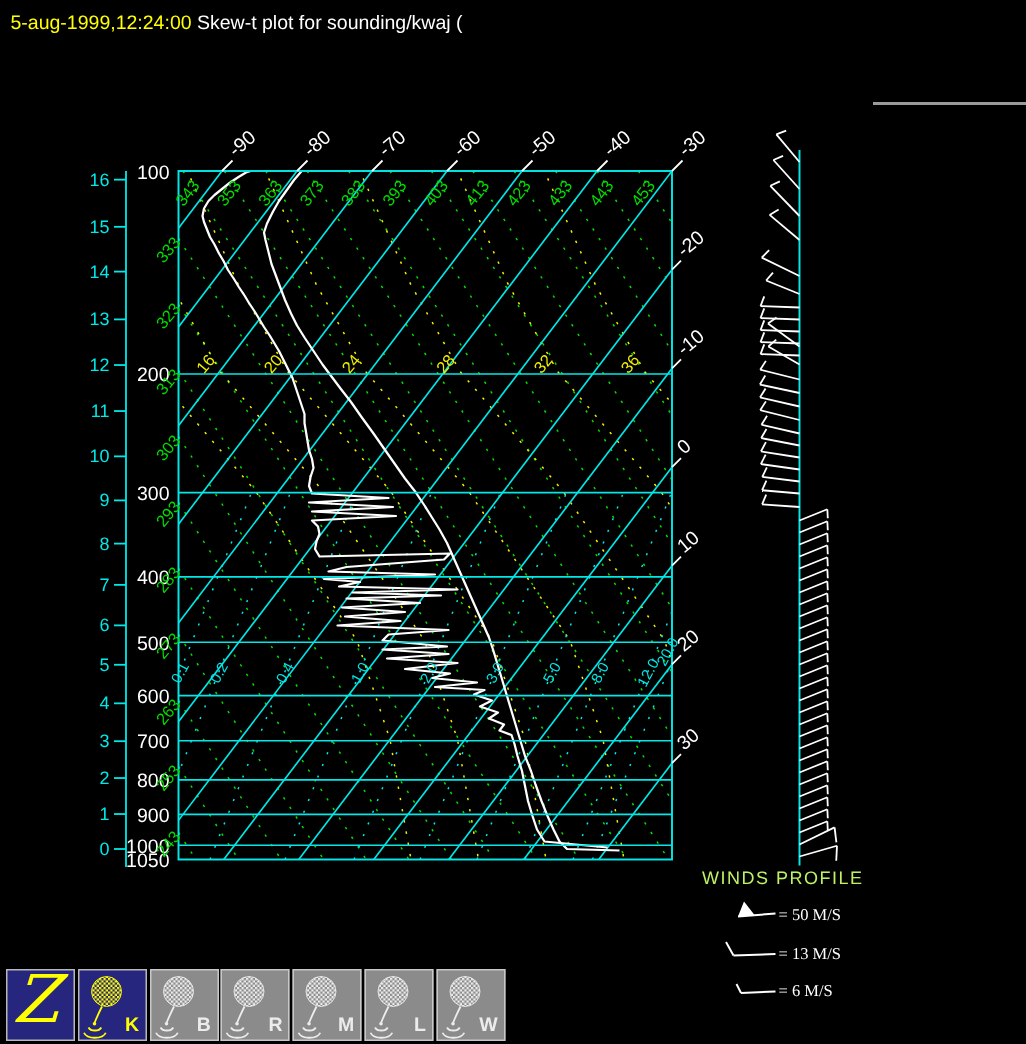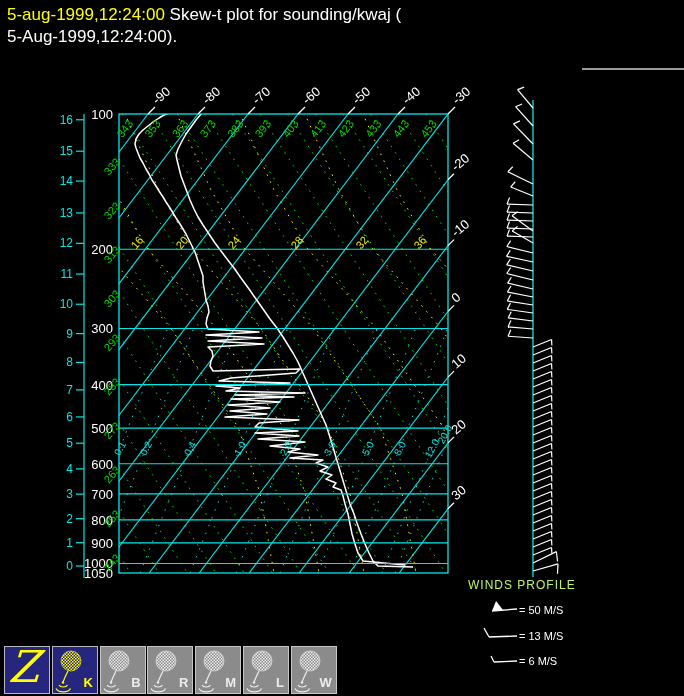--- a/index.html
+++ b/index.html
@@ -1,38 +1,38 @@
 <!DOCTYPE html>
 <html><head>
 <meta charset="utf-8">
 <style>
   html,body{margin:0;padding:0;background:#000;width:684px;height:696px;overflow:hidden;position:relative;
     font-family:"Liberation Sans",sans-serif;}
   #stage{position:absolute;left:0;top:0;width:684px;height:696px;background:#000;}
-  #title{position:absolute;left:7px;top:4px;font-size:17px;line-height:22px;color:#fff;white-space:pre;}
+  #title{position:absolute;left:7px;top:4px;font-size:13px;line-height:22px;color:#fff;white-space:pre;}
   .t-yellow{color:#ffff00;}
   .t-white{color:#ffffff;}
   #topright-line{position:absolute;left:582px;top:68px;width:102px;height:2px;background:#9a9a9a;}
   #skewt-svg{position:absolute;left:0;top:0;}
   #winds-profile-title{position:absolute;left:468px;top:578px;color:#bef264;font-size:12px;letter-spacing:1px;}
-  .legend-label{position:absolute;left:519px;color:#fff;font-size:11px;}
+  .legend-label{position:absolute;left:519px;color:#fff;font-size:11px;font-family:Liberation Serif, serif;}
   #toolbar{position:absolute;left:0;top:645px;width:684px;height:51px;}
   .tb-btn{position:absolute;top:1px;width:46px;height:48px;border:1px solid #b8b8b8;box-sizing:border-box;cursor:pointer;}
   .tb-btn.navy{background:#26267e;}
   .tb-btn.gray{background:#8b8b8b;border-color:#c8c8c8;}
   .tb-letter{position:absolute;right:4px;bottom:3px;font-weight:bold;font-size:13px;font-family:"Liberation Sans",sans-serif;}
   .logo-z{position:absolute;left:2px;top:-6px;width:42px;text-align:center;font-family:"DejaVu Serif",serif;
     font-style:italic;font-size:44px;color:#ffff00;transform:skewX(-6deg);}
   .tb-balloon{position:absolute;left:1px;top:2px;}
 </style>
 </head>
 <body>
 
 <div id="stage">
-  <div id="title"><span class="t-yellow">5-aug-1999,12:24:00</span><span class="t-white"> Skew-t plot for sounding/kwaj (</span><br><span class="t-white">5-Aug-1999,12:24:00).</span></div>
+  <div id="title"><span class="t-yellow">5-aug-1999,12:24:00</span><span class="t-white"> Skew-t plot for sounding/kwaj (</span><br></div>
 
   <div id="topright-line"></div>
 
   <svg id="skewt-svg" width="684" height="696">
       <defs>
         <clipPath id="plotclip">
           <rect x="119" y="114" width="329" height="459"></rect>
         </clipPath>
         <pattern id="hatchY" width="3" height="3" patternUnits="userSpaceOnUse">
           <rect x="0" y="0" width="1.5" height="1.5" fill="#ffff00"></rect>

